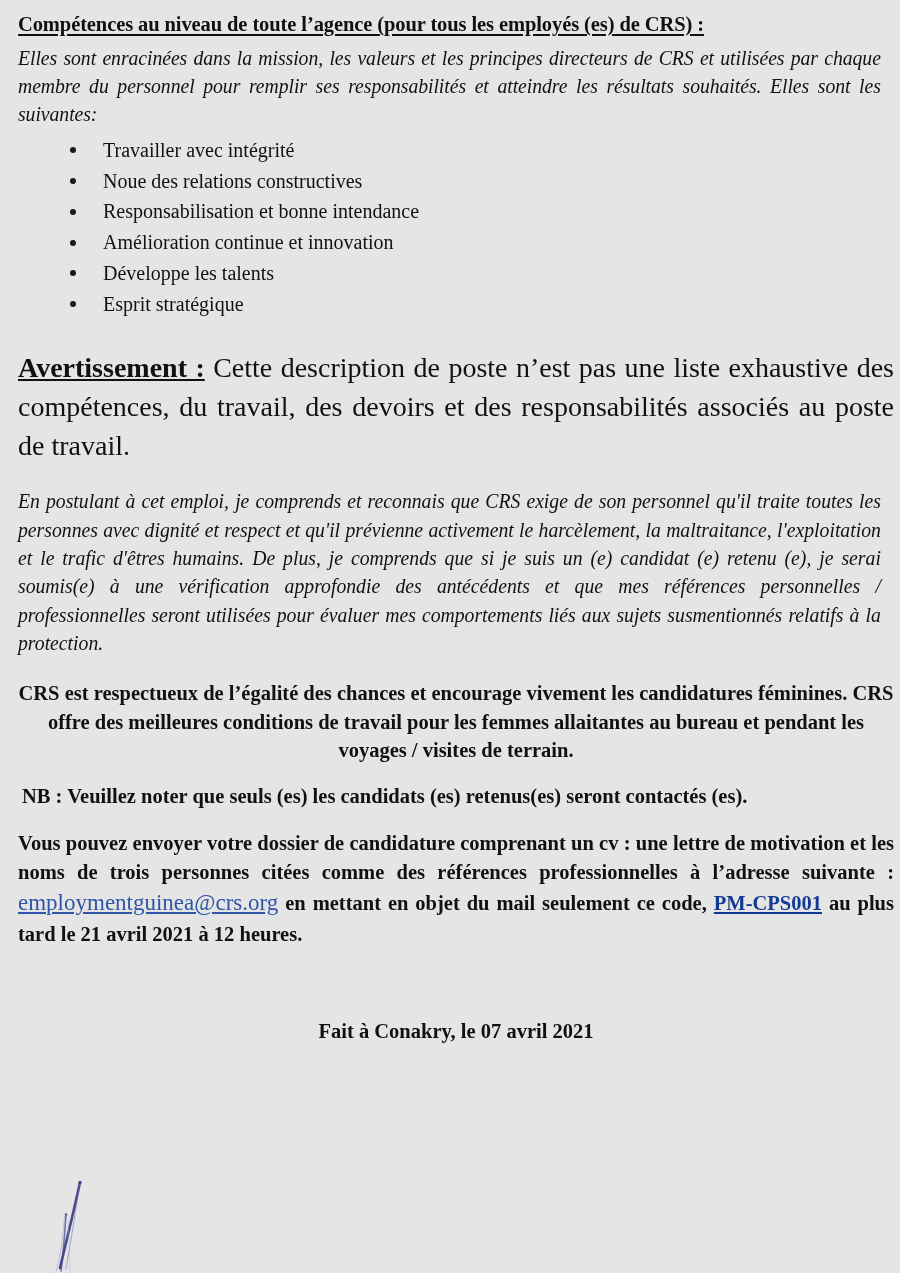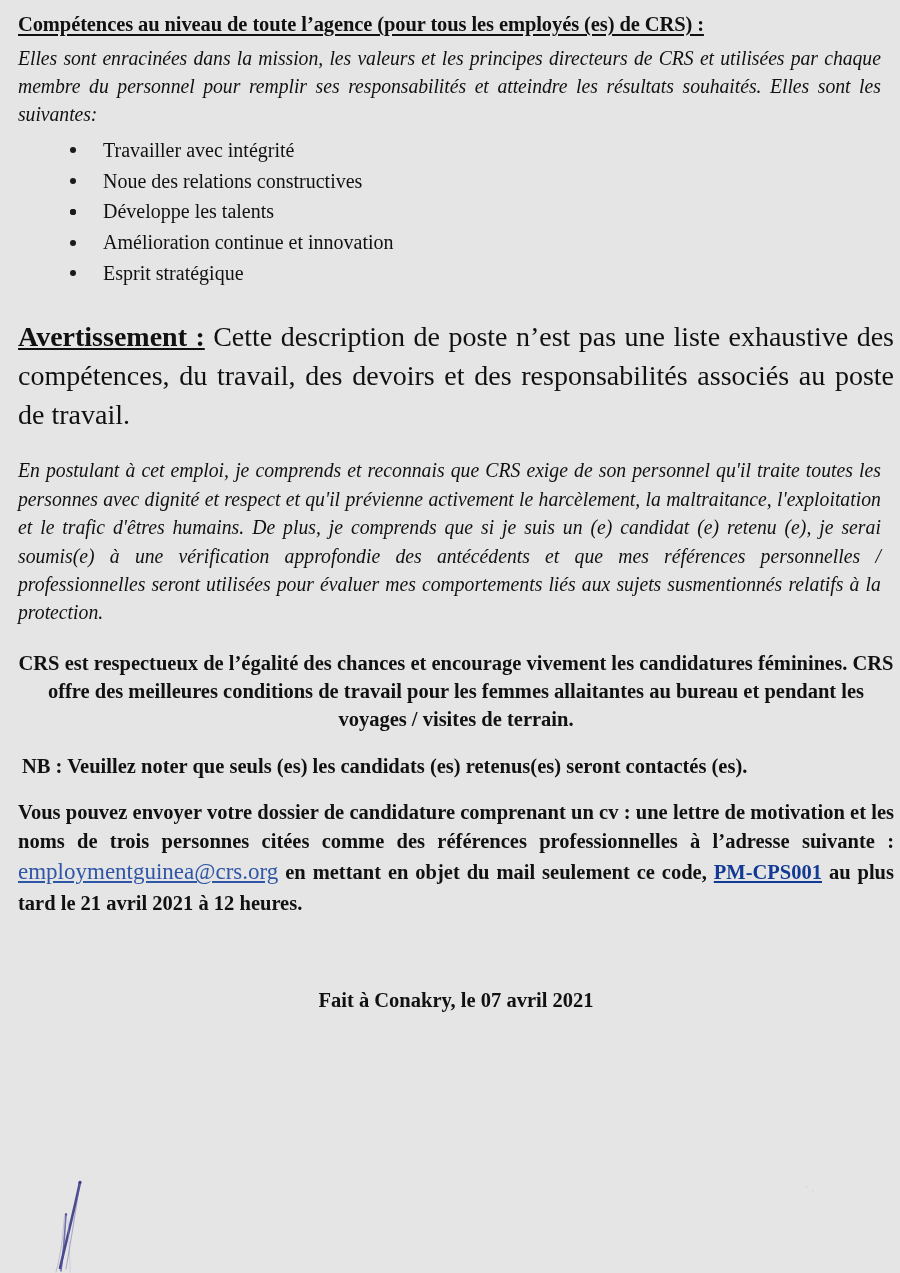--- a/index.html
+++ b/index.html
@@ -176,28 +176,29 @@
       <li>
         <span class="bullet-dot"></span>
         <span>Travailler avec intégrité</span>
       </li>
       <li>
         <span class="bullet-dot"></span>
         <span>Noue des relations constructives</span>
       </li>
       <li>
         <span class="bullet-dot"></span>
+        <span>Responsabilisation et bonne intendance</span>
+      </li>
+      <li>
+        <span class="bullet-dot"></span>
+        <span>Amélioration continue et innovation</span>
       </li>
       <li>
         <span class="bullet-dot"></span>
         <span>Développe les talents</span>
-      </li>
-      <li>
-        <span class="bullet-dot"></span>
-        <span>Amélioration continue et innovation</span>
       </li>
       <li>
         <span class="bullet-dot"></span>
         <span>Esprit stratégique</span>
       </li>
     </ul>
 
     <div class="gap-lg"></div>
 
     <p class="para para-justify"><span class="u-bold-underline">Avertissement :</span><span> Cette description de poste n’est pas une liste exhaustive des compétences, du travail, des devoirs et des responsabilités associés au poste de travail.</span></p>

